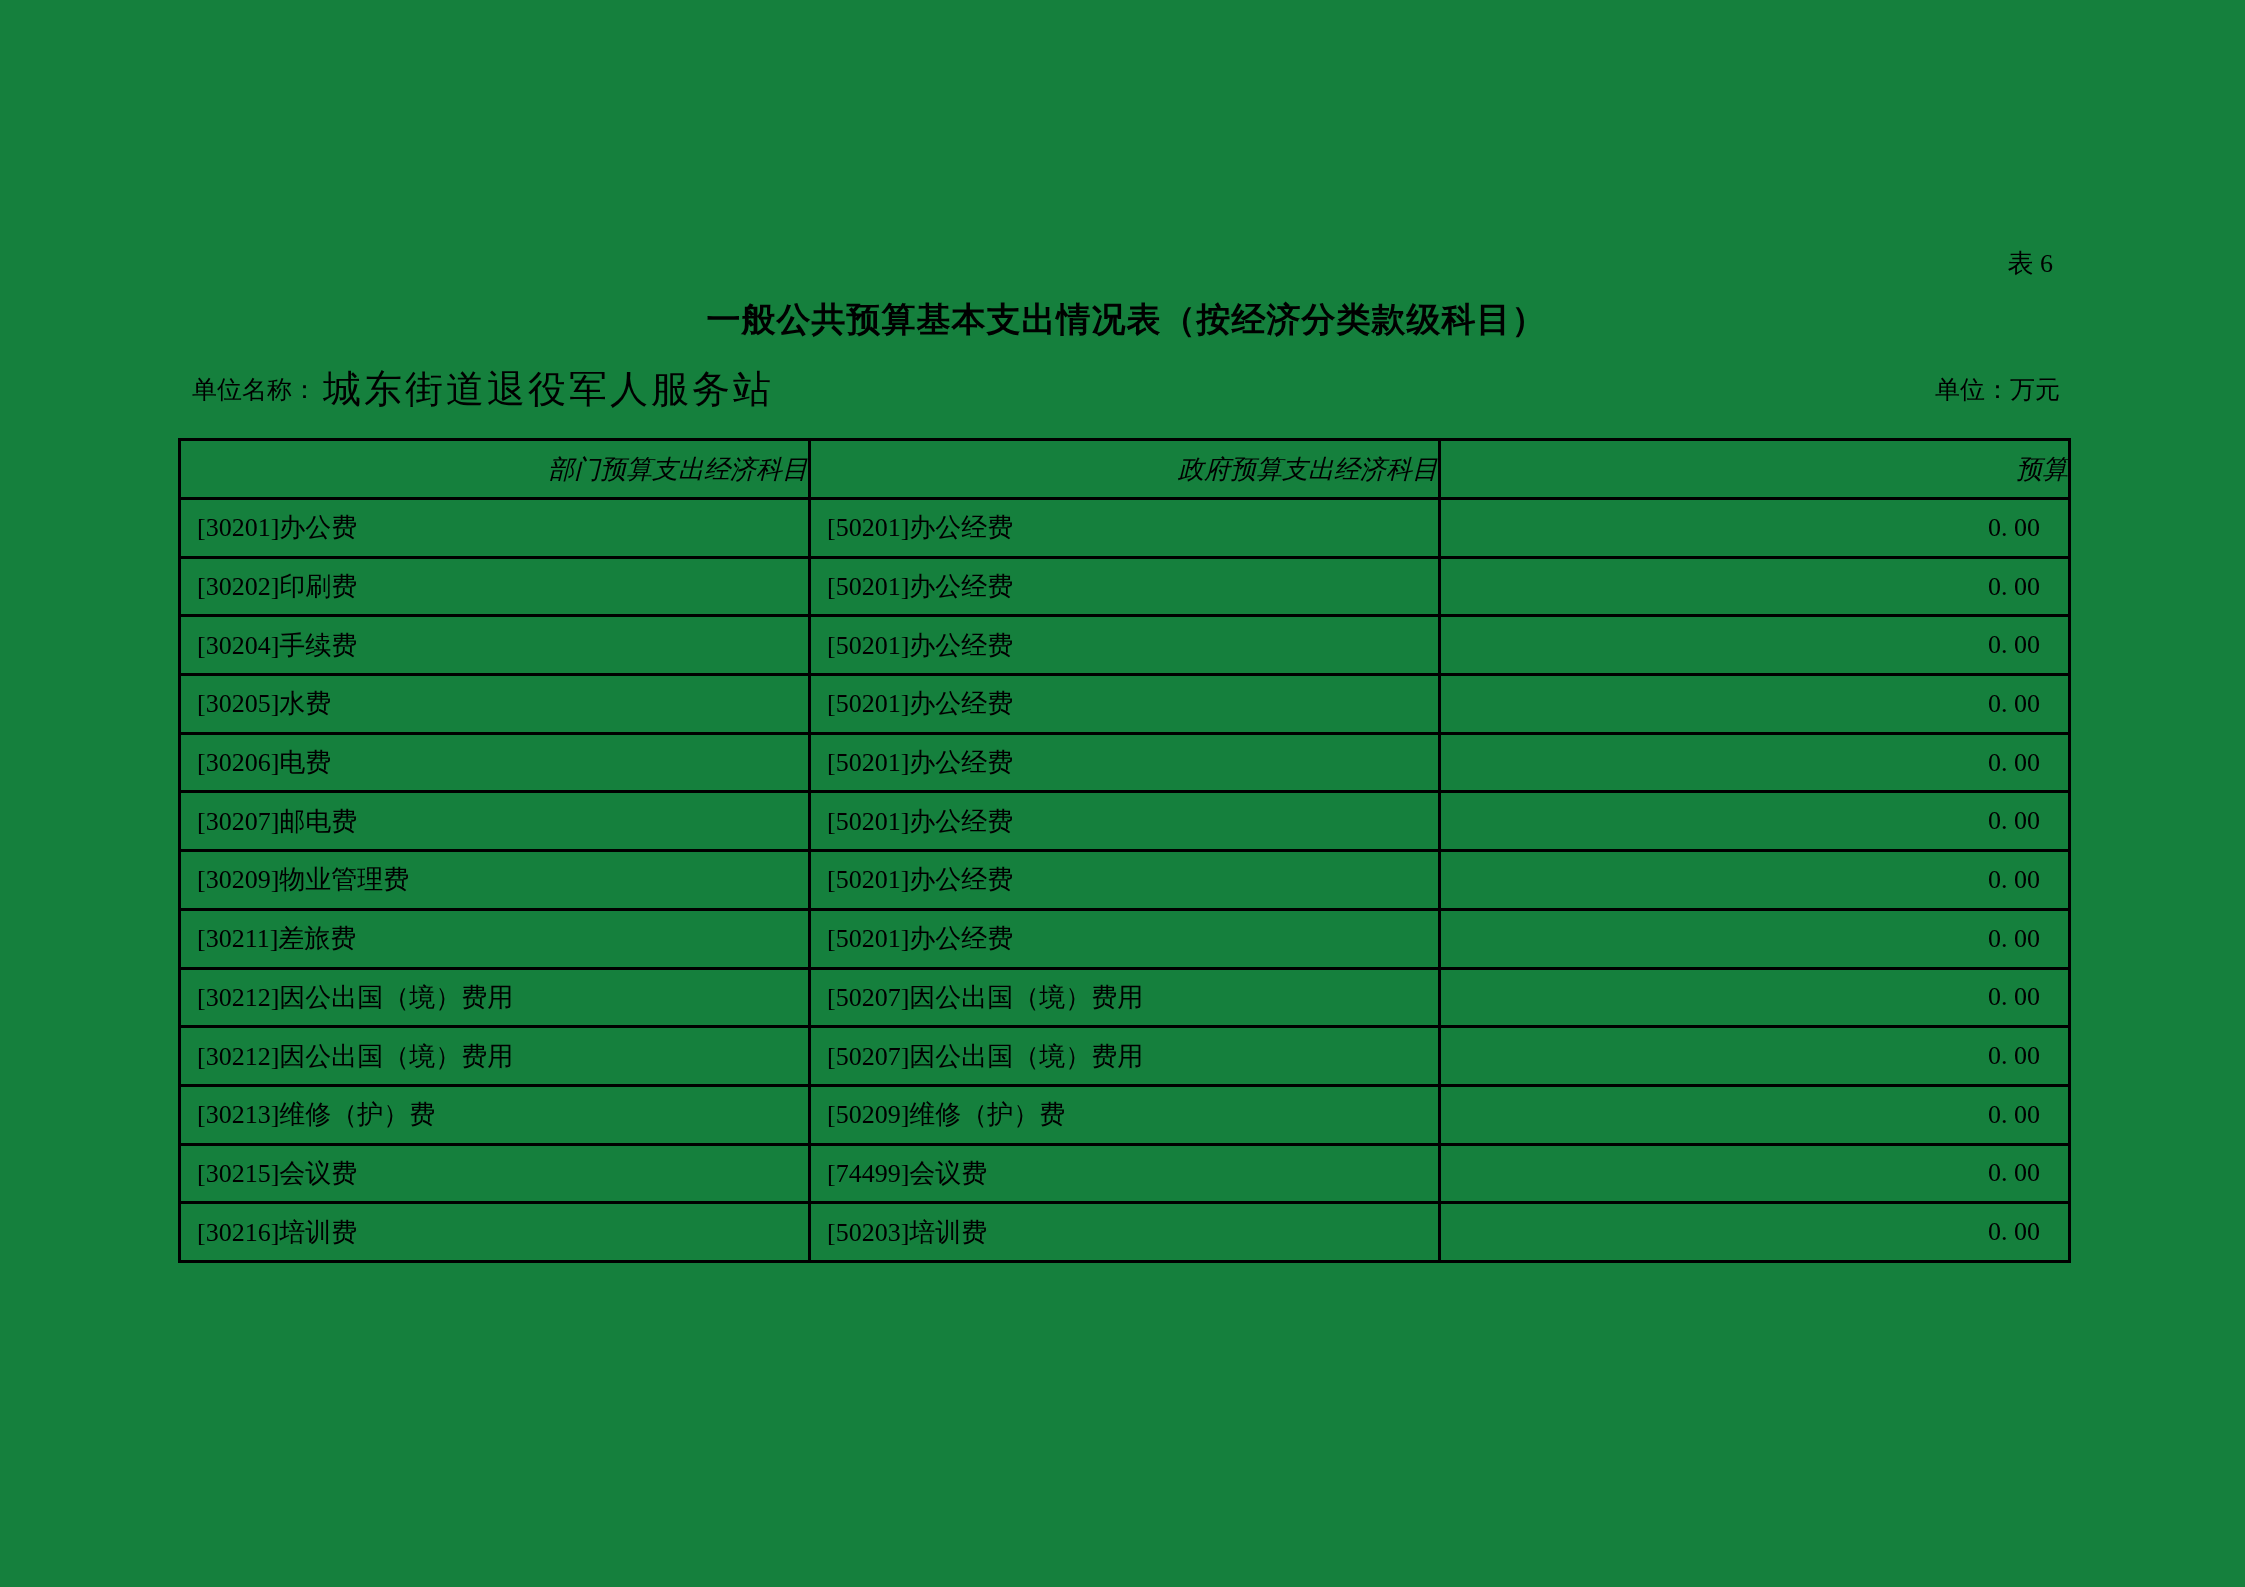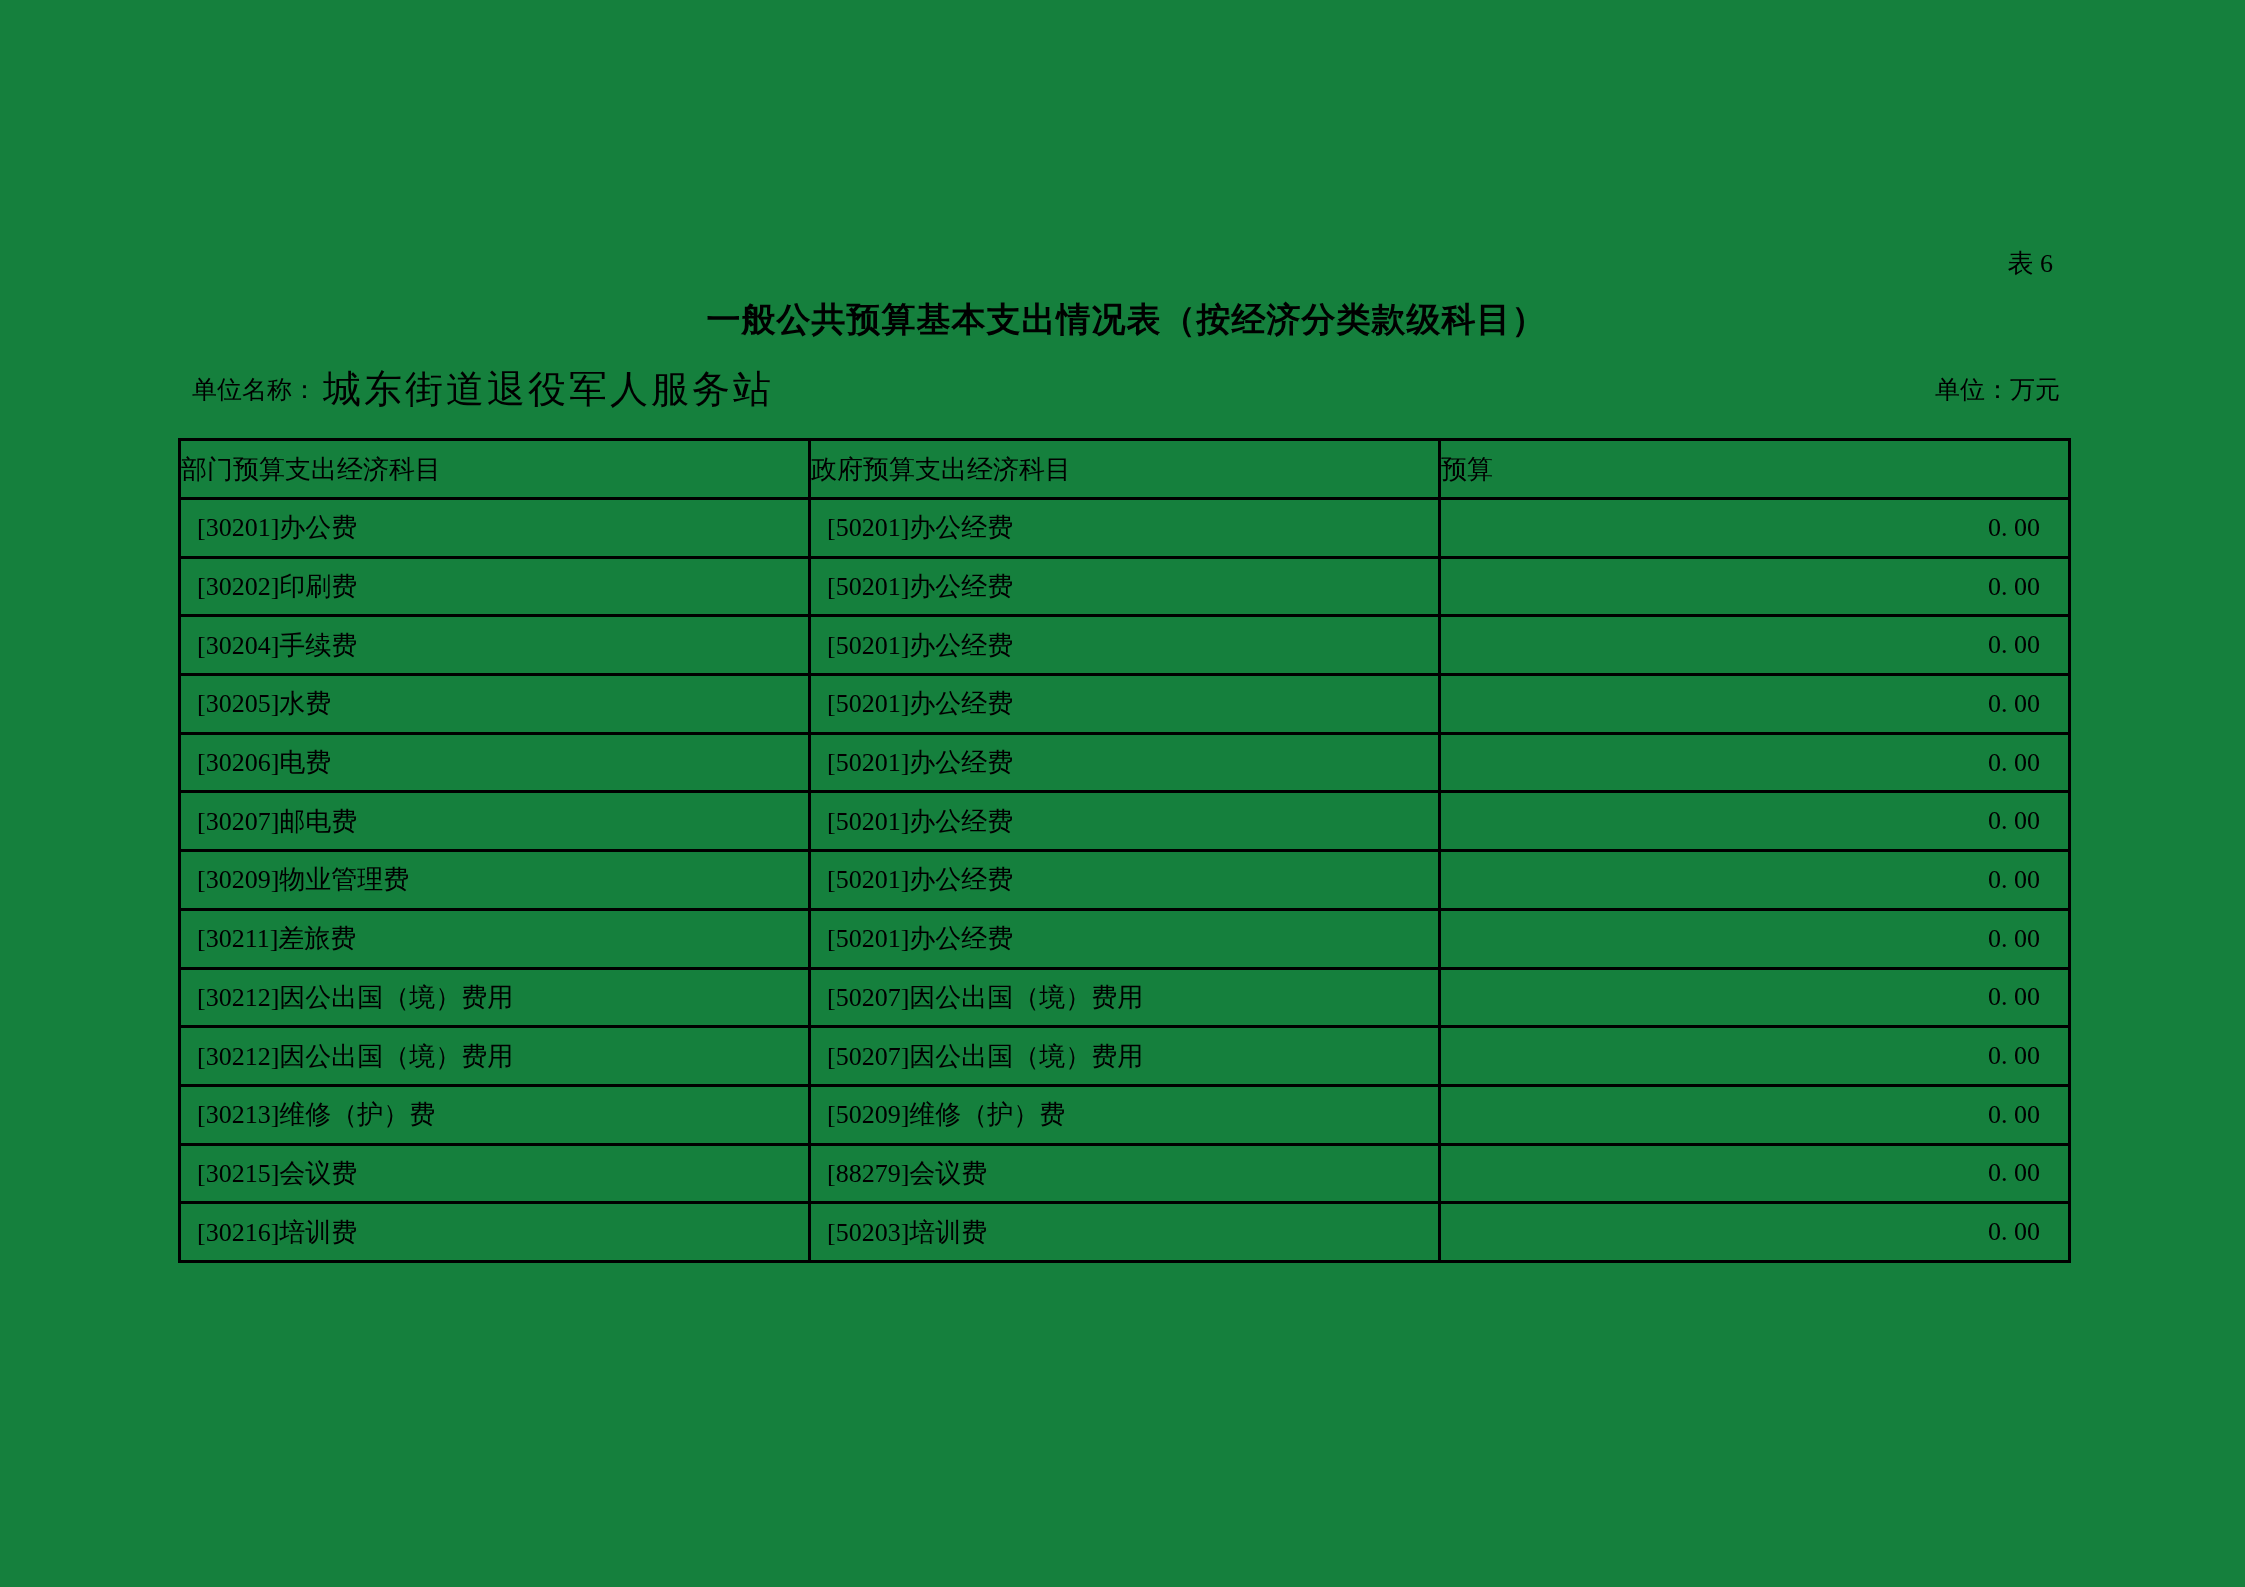--- a/index.html
+++ b/index.html
@@ -76,21 +76,21 @@
     font-size: 26px;
     font-weight: normal;
     color: #000000;
     overflow: hidden;
     white-space: nowrap;
     vertical-align: middle;
     padding: 0;
   }
   .budget-table thead tr { height: 59px; }
   .budget-table tbody tr { height: 58.7px; }
-  .budget-table th { text-align: left; }
+  .budget-table th { text-align: right; font-style: italic; }
   td.c-dept, td.c-gov {
     text-align: left;
     padding-left: 16px;
   }
   td.c-budget {
     text-align: right;
     padding-right: 28px;
   }
 </style>
 </head>
@@ -184,21 +184,21 @@
 
   <tr>
     <td class="c-dept">[30213]维修（护）费</td>
     <td class="c-gov">[50209]维修（护）费</td>
     <td class="c-budget">0. 00</td>
   </tr>
 
 
   <tr>
     <td class="c-dept">[30215]会议费</td>
-    <td class="c-gov">[88279]会议费</td>
+    <td class="c-gov">[74499]会议费</td>
     <td class="c-budget">0. 00</td>
   </tr>
 
   <tr>
     <td class="c-dept">[30216]培训费</td>
     <td class="c-gov">[50203]培训费</td>
     <td class="c-budget">0. 00</td>
   </tr>
 </tbody>
   </table>

